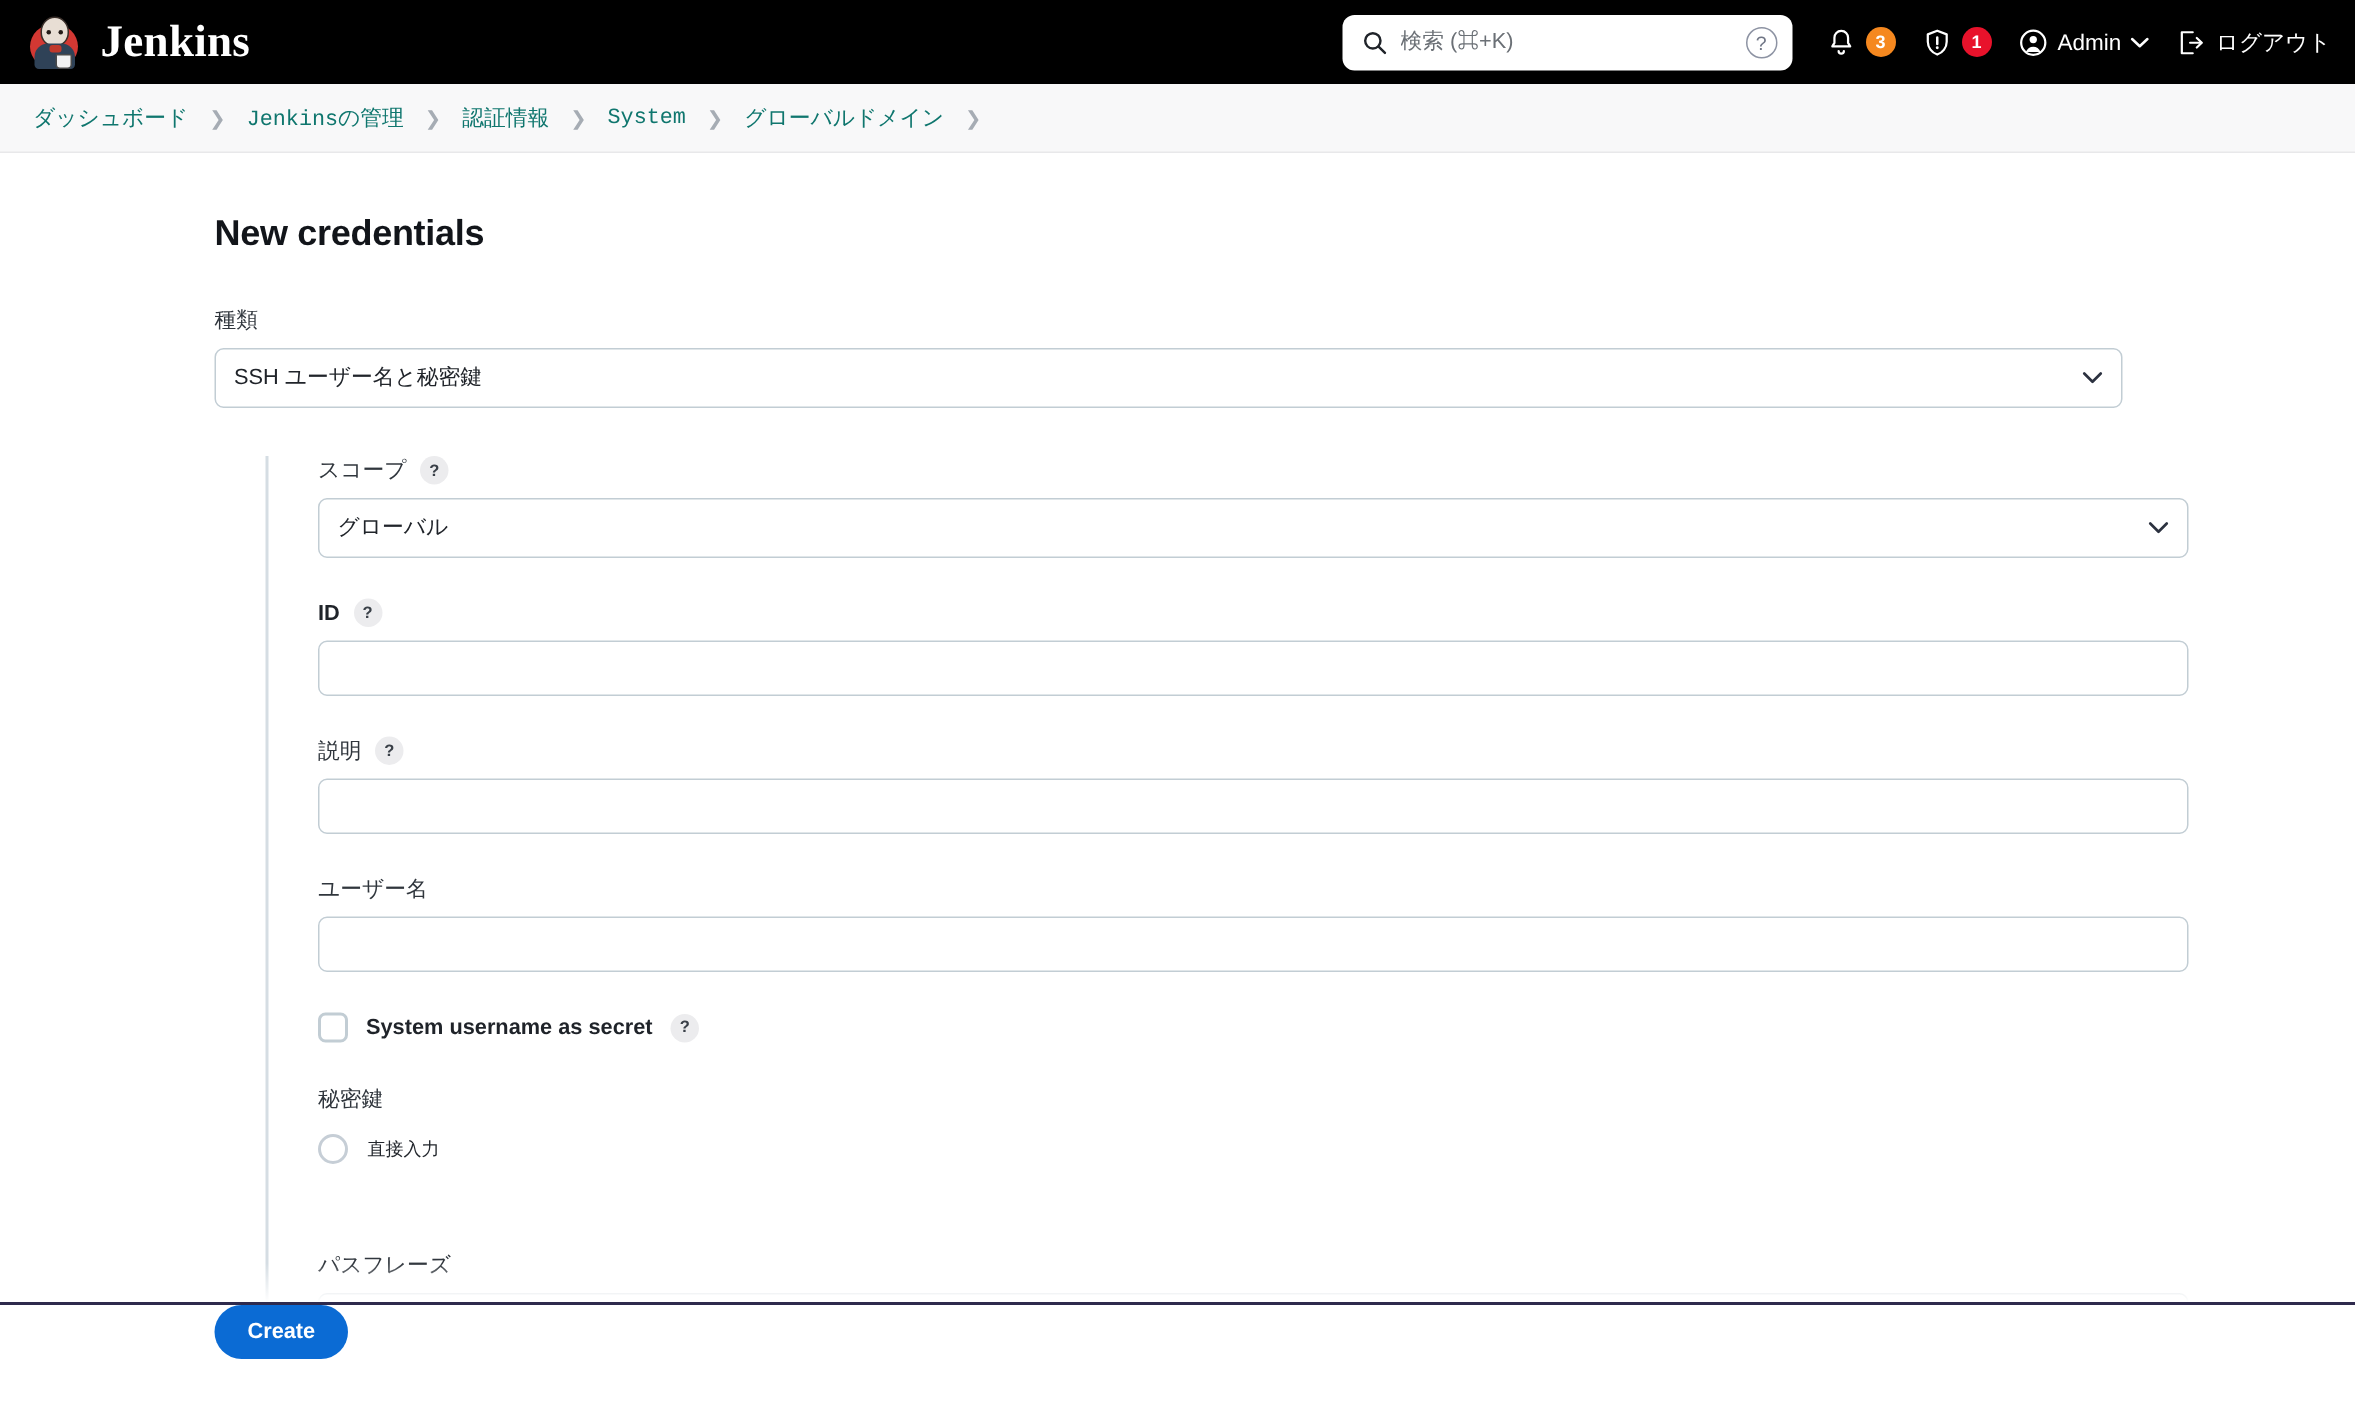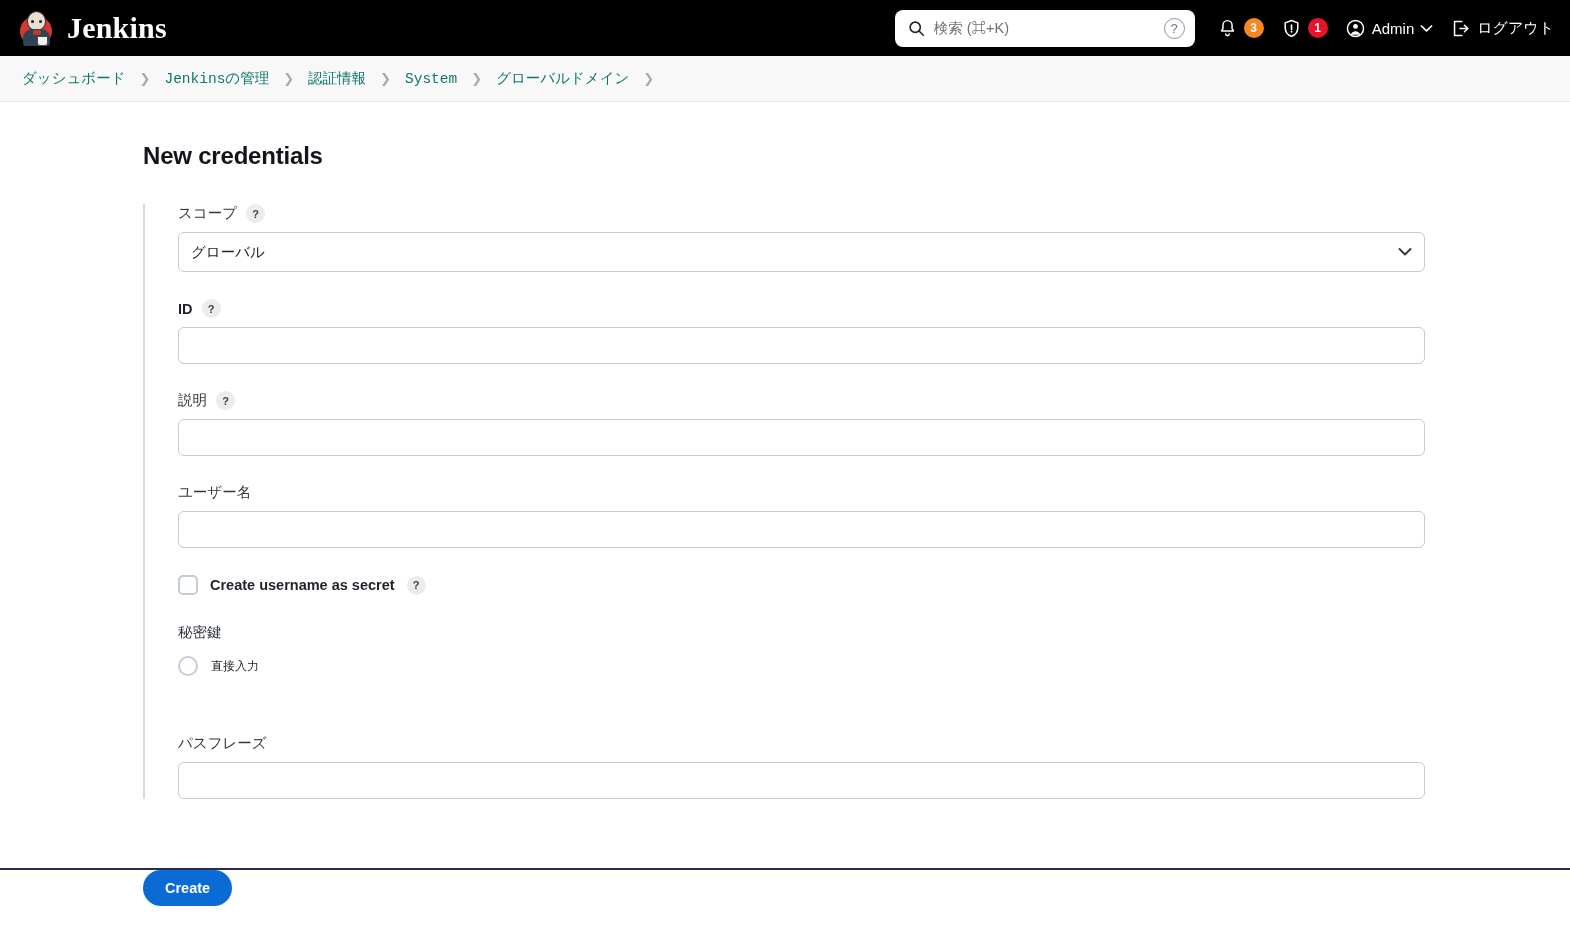--- a/index.html
+++ b/index.html
@@ -278,20 +278,21 @@
   }
 
   
   .kind-row { width: 1272px; margin-bottom: 32px; }
 
   
   .nested {
     border-left: 2px solid #d5dde3;
     padding-left: 33px;
     width: 1297px;
+    margin-left: 34px;
   }
   .nested .row { margin-bottom: 27px; }
   .nested .select-box,
   .nested .text-input { width: 1247px; }
 
   .check-row {
     display: flex;
     align-items: center;
     gap: 12px;
     margin-bottom: 28px;
@@ -451,20 +452,31 @@
   <span class="crumb">System</span>
   <span class="crumb-sep">❯</span>
   <span class="crumb">グローバルドメイン</span>
   <span class="crumb-sep">❯</span>
 </div>
 
 <div class="page">
 
   <div class="page-title">New credentials</div>
 
+  <div class="kind-row">
+    <div class="field-label">種類</div>
+    <div class="select-box">
+      <select>
+        <option>SSH ユーザー名と秘密鍵</option>
+      </select>
+      <svg class="chevron" viewBox="0 0 14 9">
+        <polyline points="1.5,1.5 7,7 12.5,1.5" fill="none" stroke="#2c3240" stroke-width="1.8" stroke-linecap="round" stroke-linejoin="round"></polyline>
+      </svg>
+    </div>
+  </div>
 
   <div class="nested">
 
     <div class="row">
       <div class="field-label">
         <span>スコープ</span>
         <span class="help-btn">?</span>
       </div>
       <div class="select-box">
         <select>
@@ -492,21 +504,21 @@
       <input class="text-input" type="text" value="" style="">
     </div>
 
     <div class="row">
       <div class="field-label">ユーザー名</div>
       <input class="text-input" type="text" value="" style="">
     </div>
 
     <div class="check-row">
       <div class="checkbox"></div>
-      <span class="check-label">Create username as secret</span>
+      <span class="check-label">System username as secret</span>
       <span class="help-btn">?</span>
     </div>
 
     <div class="section-label">秘密鍵</div>
     <div class="radio-row">
       <div class="radio"></div>
       <span class="radio-label">直接入力</span>
     </div>
 
     <div class="row" style="margin-top:58px;">

